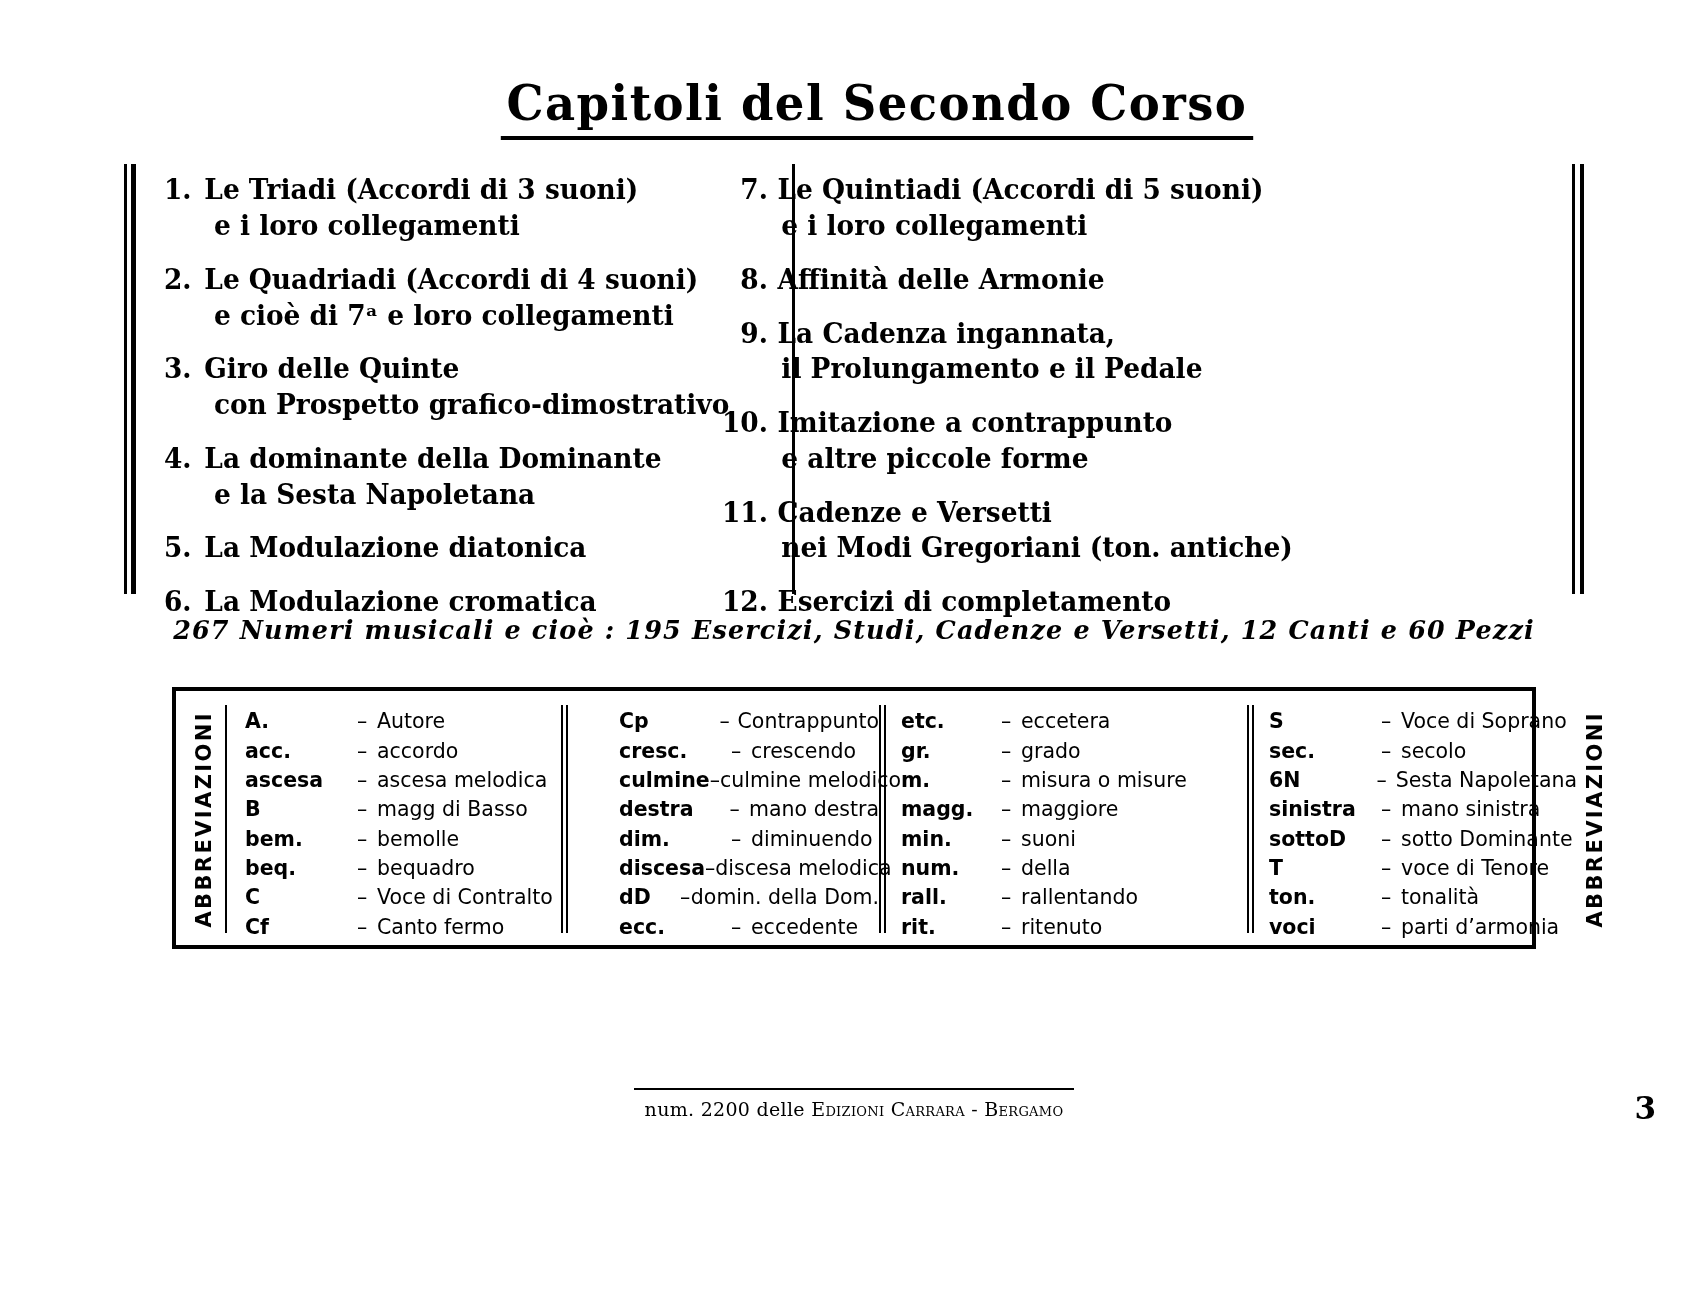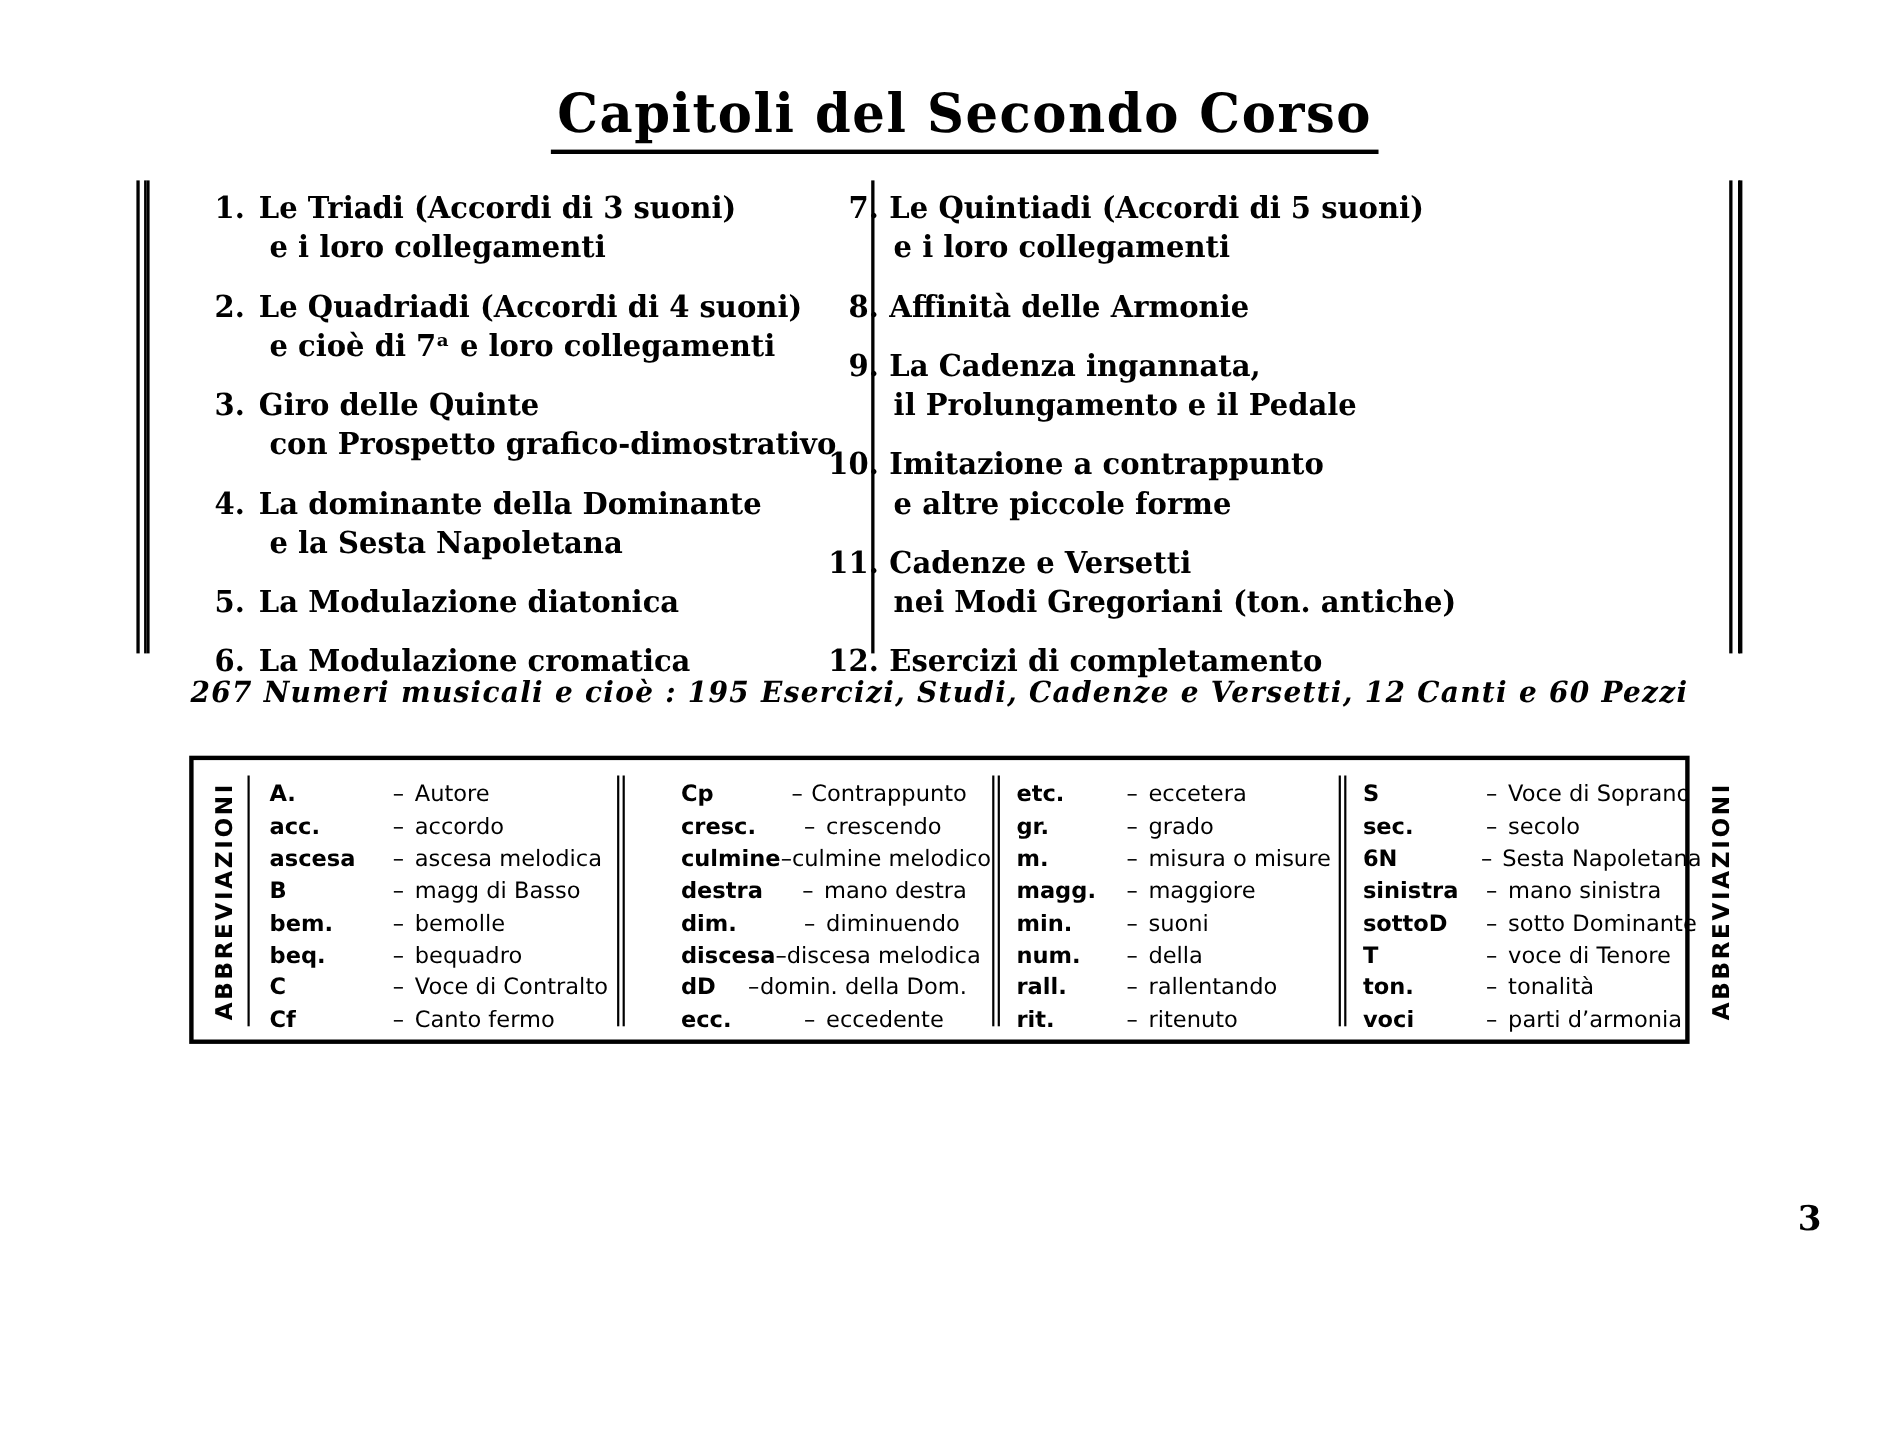--- a/index.html
+++ b/index.html
@@ -119,21 +119,20 @@
     box-sizing: border-box;
     font-family: "DejaVu Serif", "Liberation Serif", serif;
     font-weight: bold;
     font-size: 27.5px;
     line-height: 1.30;
   }
   .chap-col.left {
     width: 564px;
     padding-left: 40px;
     padding-top: 8px;
-    margin-left: 31px;
   }
   .chap-col.right {
     width: 792px;
     padding-left: 30px;
     padding-top: 8px;
   }
   .chap-item {
     margin-bottom: 18px;
     white-space: nowrap;
     transform: scaleX(0.96);
@@ -197,21 +196,21 @@
     position: relative;
     box-sizing: border-box;
     padding-left: 22px;
     padding-top: 4px;
     font-family: "DejaVu Sans", "Liberation Sans", sans-serif;
     font-size: 20.5px;
     line-height: 1.43;
   }
   .abbr-col.c1 { width: 338px; }
   .abbr-col.c2 { width: 318px; }
-  .abbr-col.c3 { width: 315px; margin-left: 23px; }
+  .abbr-col.c3 { width: 368px; }
   .abbr-col.c4 { width: 330px; }
 
   
   .vrule-dbl {
     position: absolute;
     left: 0px;
     top: 2px;
     bottom: 2px;
     width: 7px;
     border-left: 2.5px solid #000;
@@ -523,16 +522,17 @@
             <span class="abbr-dash">–</span>
             <span class="abbr-val">parti d’armonia</span>
           </div>
       </div>
 
     </div>
     <div class="abbr-side-label">ABBREVIAZIONI</div>
   </div>
 
   <div class="footer">
+    <div class="imprint"><span>num. 2200 delle </span><span class="sc">Edizioni Carrara - Bergamo</span></div>
     <div class="page-num">3</div>
   </div>
 
 </div>
 
 </body></html>

